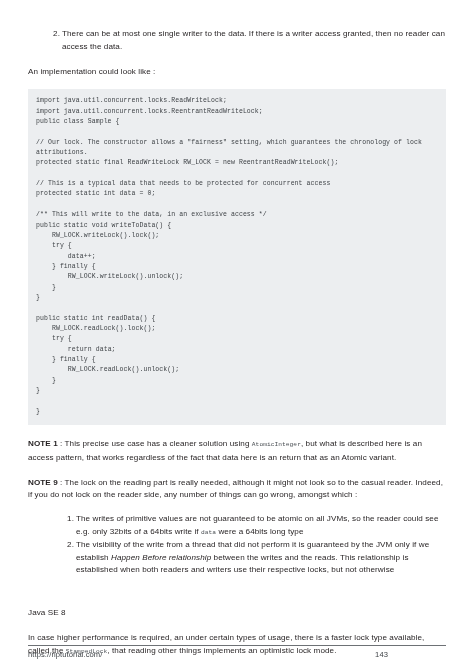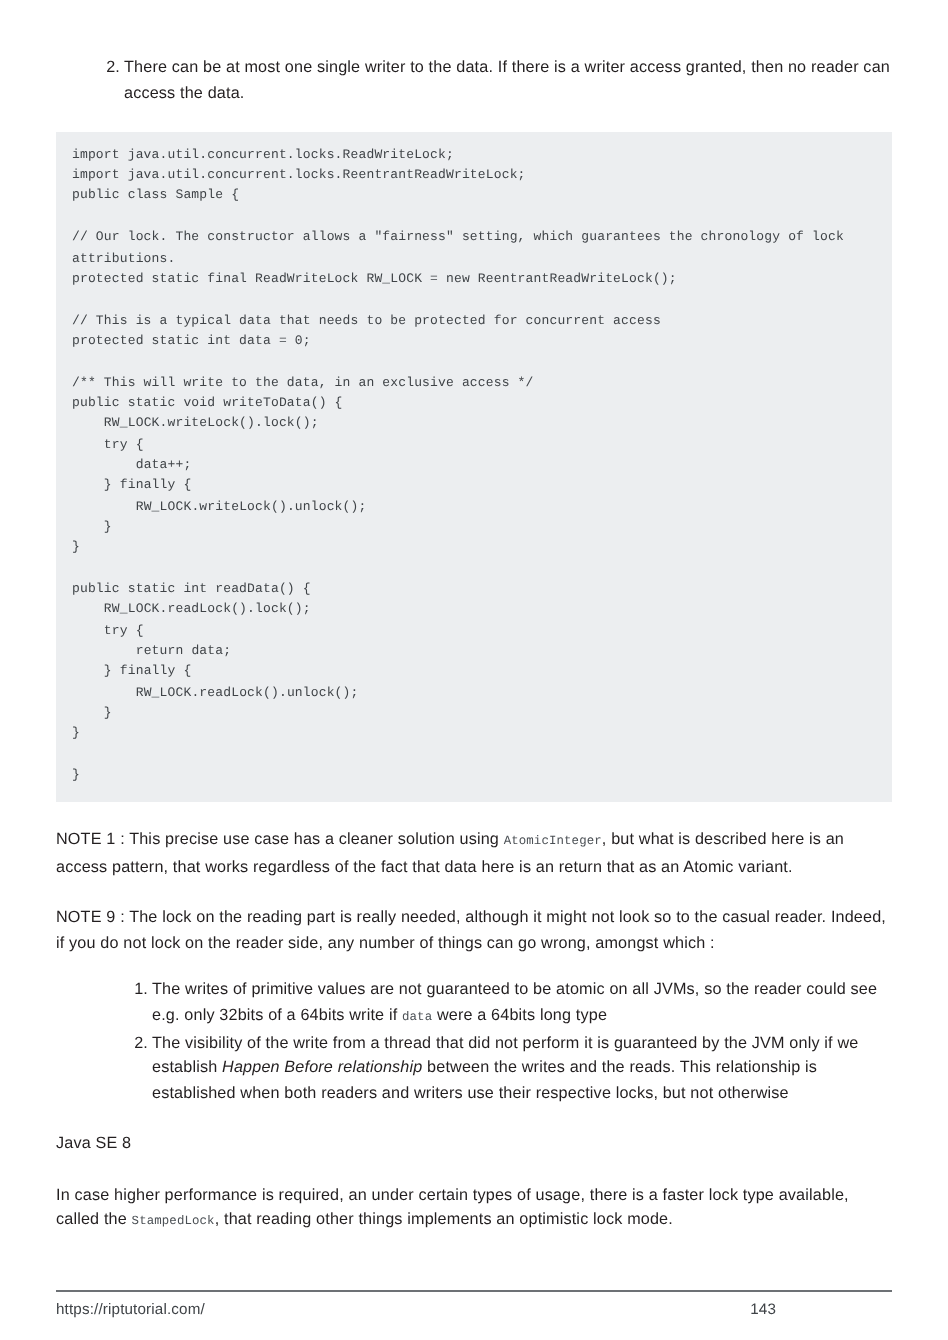--- a/index.html
+++ b/index.html
@@ -84,21 +84,21 @@
 
   
   code.inline {
     font-family: "Liberation Mono", monospace;
     font-size: 6.2px;
     color: #4a4f54;
     letter-spacing: 0.01em;
   }
 
   b.note {
-    font-weight: normal;
+    font-weight: bold;
   }
   i.em {
     font-style: italic;
     text-align: right;
   }
 
   
   .footer-rule {
     position: absolute;
     left: 28px;
@@ -128,20 +128,21 @@
 
   <div class="content">
 
     <ol class="doclist" style="margin-bottom:12.6px;">
       <li>
         <span class="num">2.</span>
         <span>There can be at most one single writer to the data. If there is a writer access granted, then no reader can access the data.</span>
       </li>
     </ol>
 
+    <p class="para" style="margin-bottom:11px;">An implementation could look like :</p>
 
     <div class="codeblock">
       <pre>import java.util.concurrent.locks.ReadWriteLock;
 import java.util.concurrent.locks.ReentrantReadWriteLock;
 public class Sample {
 
 // Our lock. The constructor allows a "fairness" setting, which guarantees the chronology of lock attributions.
 protected static final ReadWriteLock RW_LOCK = new ReentrantReadWriteLock();
 
 // This is a typical data that needs to be protected for concurrent access
@@ -181,21 +182,21 @@
       <li>
         <span class="num">1.</span>
         <span>The writes of primitive values are not guaranteed to be atomic on all JVMs, so the reader could see e.g. only 32bits of a 64bits write if </span><code class="inline">data</code><span> were a 64bits long type</span>
       </li>
       <li>
         <span class="num">2.</span>
         <span>The visibility of the write from a thread that did not perform it is guaranteed by the JVM only if we establish </span><i class="em">Happen Before relationship</i><span> between the writes and the reads. This relationship is established when both readers and writers use their respective locks, but not otherwise</span>
       </li>
     </ol>
 
-    <p class="para" style="margin-top:13px;">Java SE 8</p>
+    <p class="para" style="margin-top:30px;">Java SE 8</p>
 
     <p class="para" style="margin-top:12.6px;">
       <span>In case higher performance is required, an under certain types of usage, there is a faster lock type available, called the </span><code class="inline">StampedLock</code><span>, that reading other things implements an optimistic lock mode.</span>
     </p>
 
   </div>
 
   <div class="footer-rule"></div>
   <div class="footer">
     <span class="url">https://riptutorial.com/</span>

